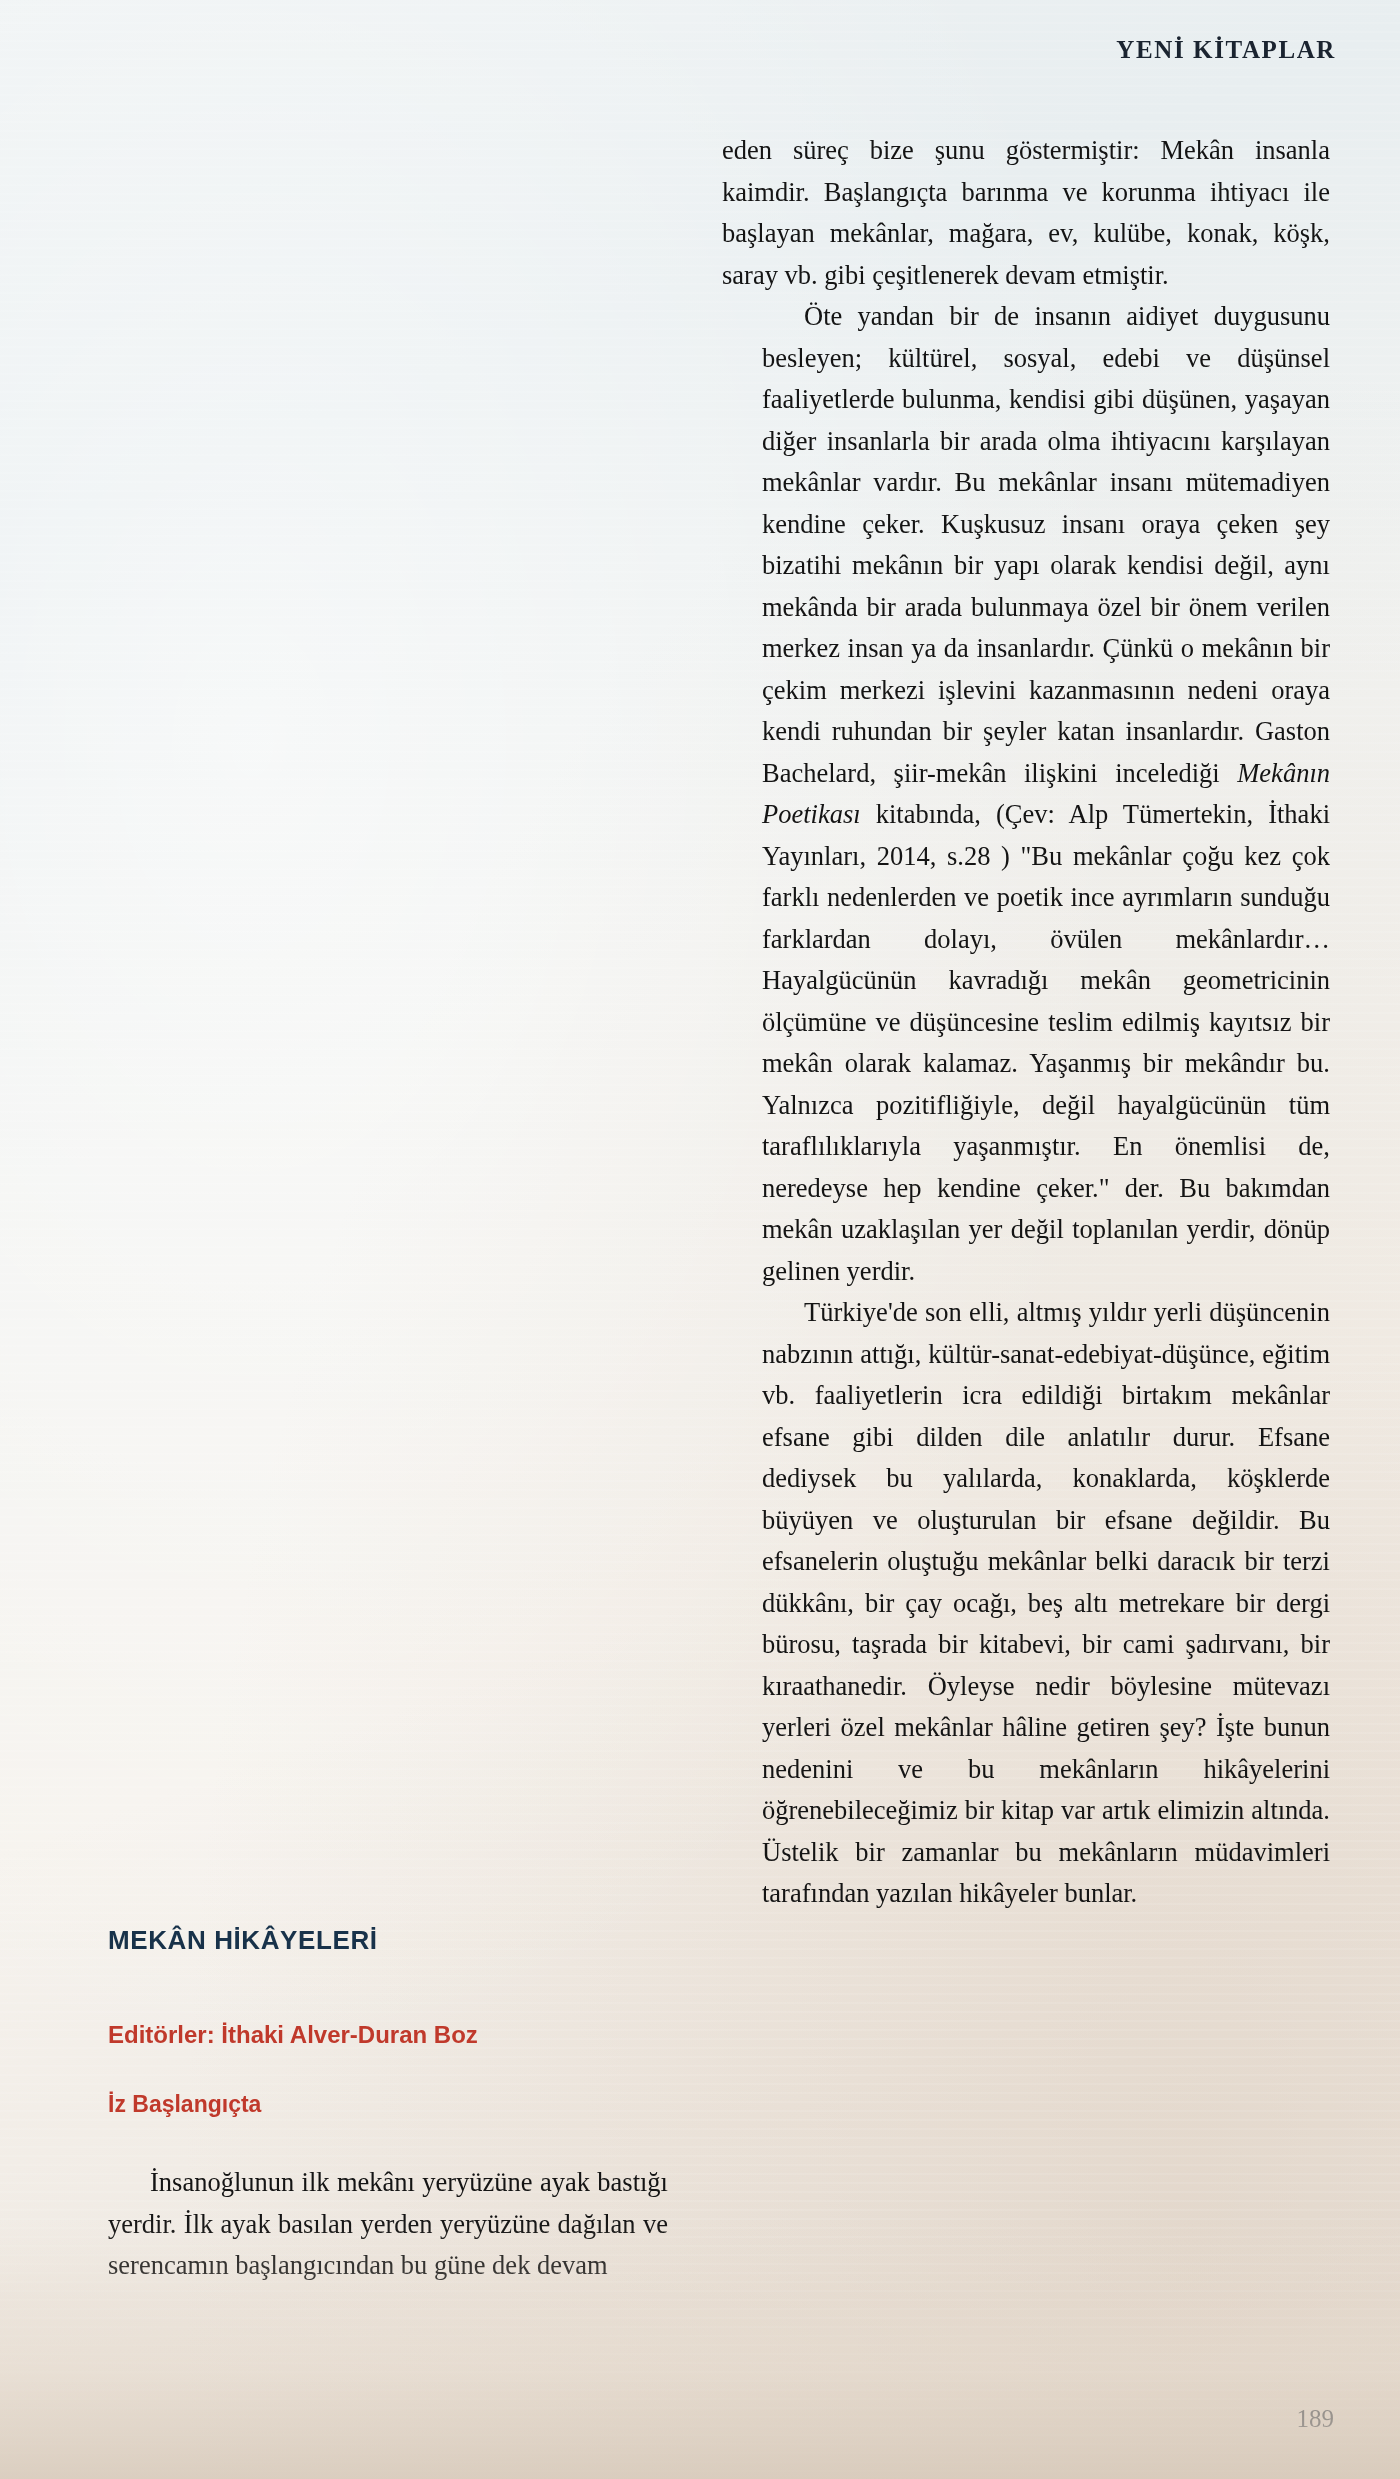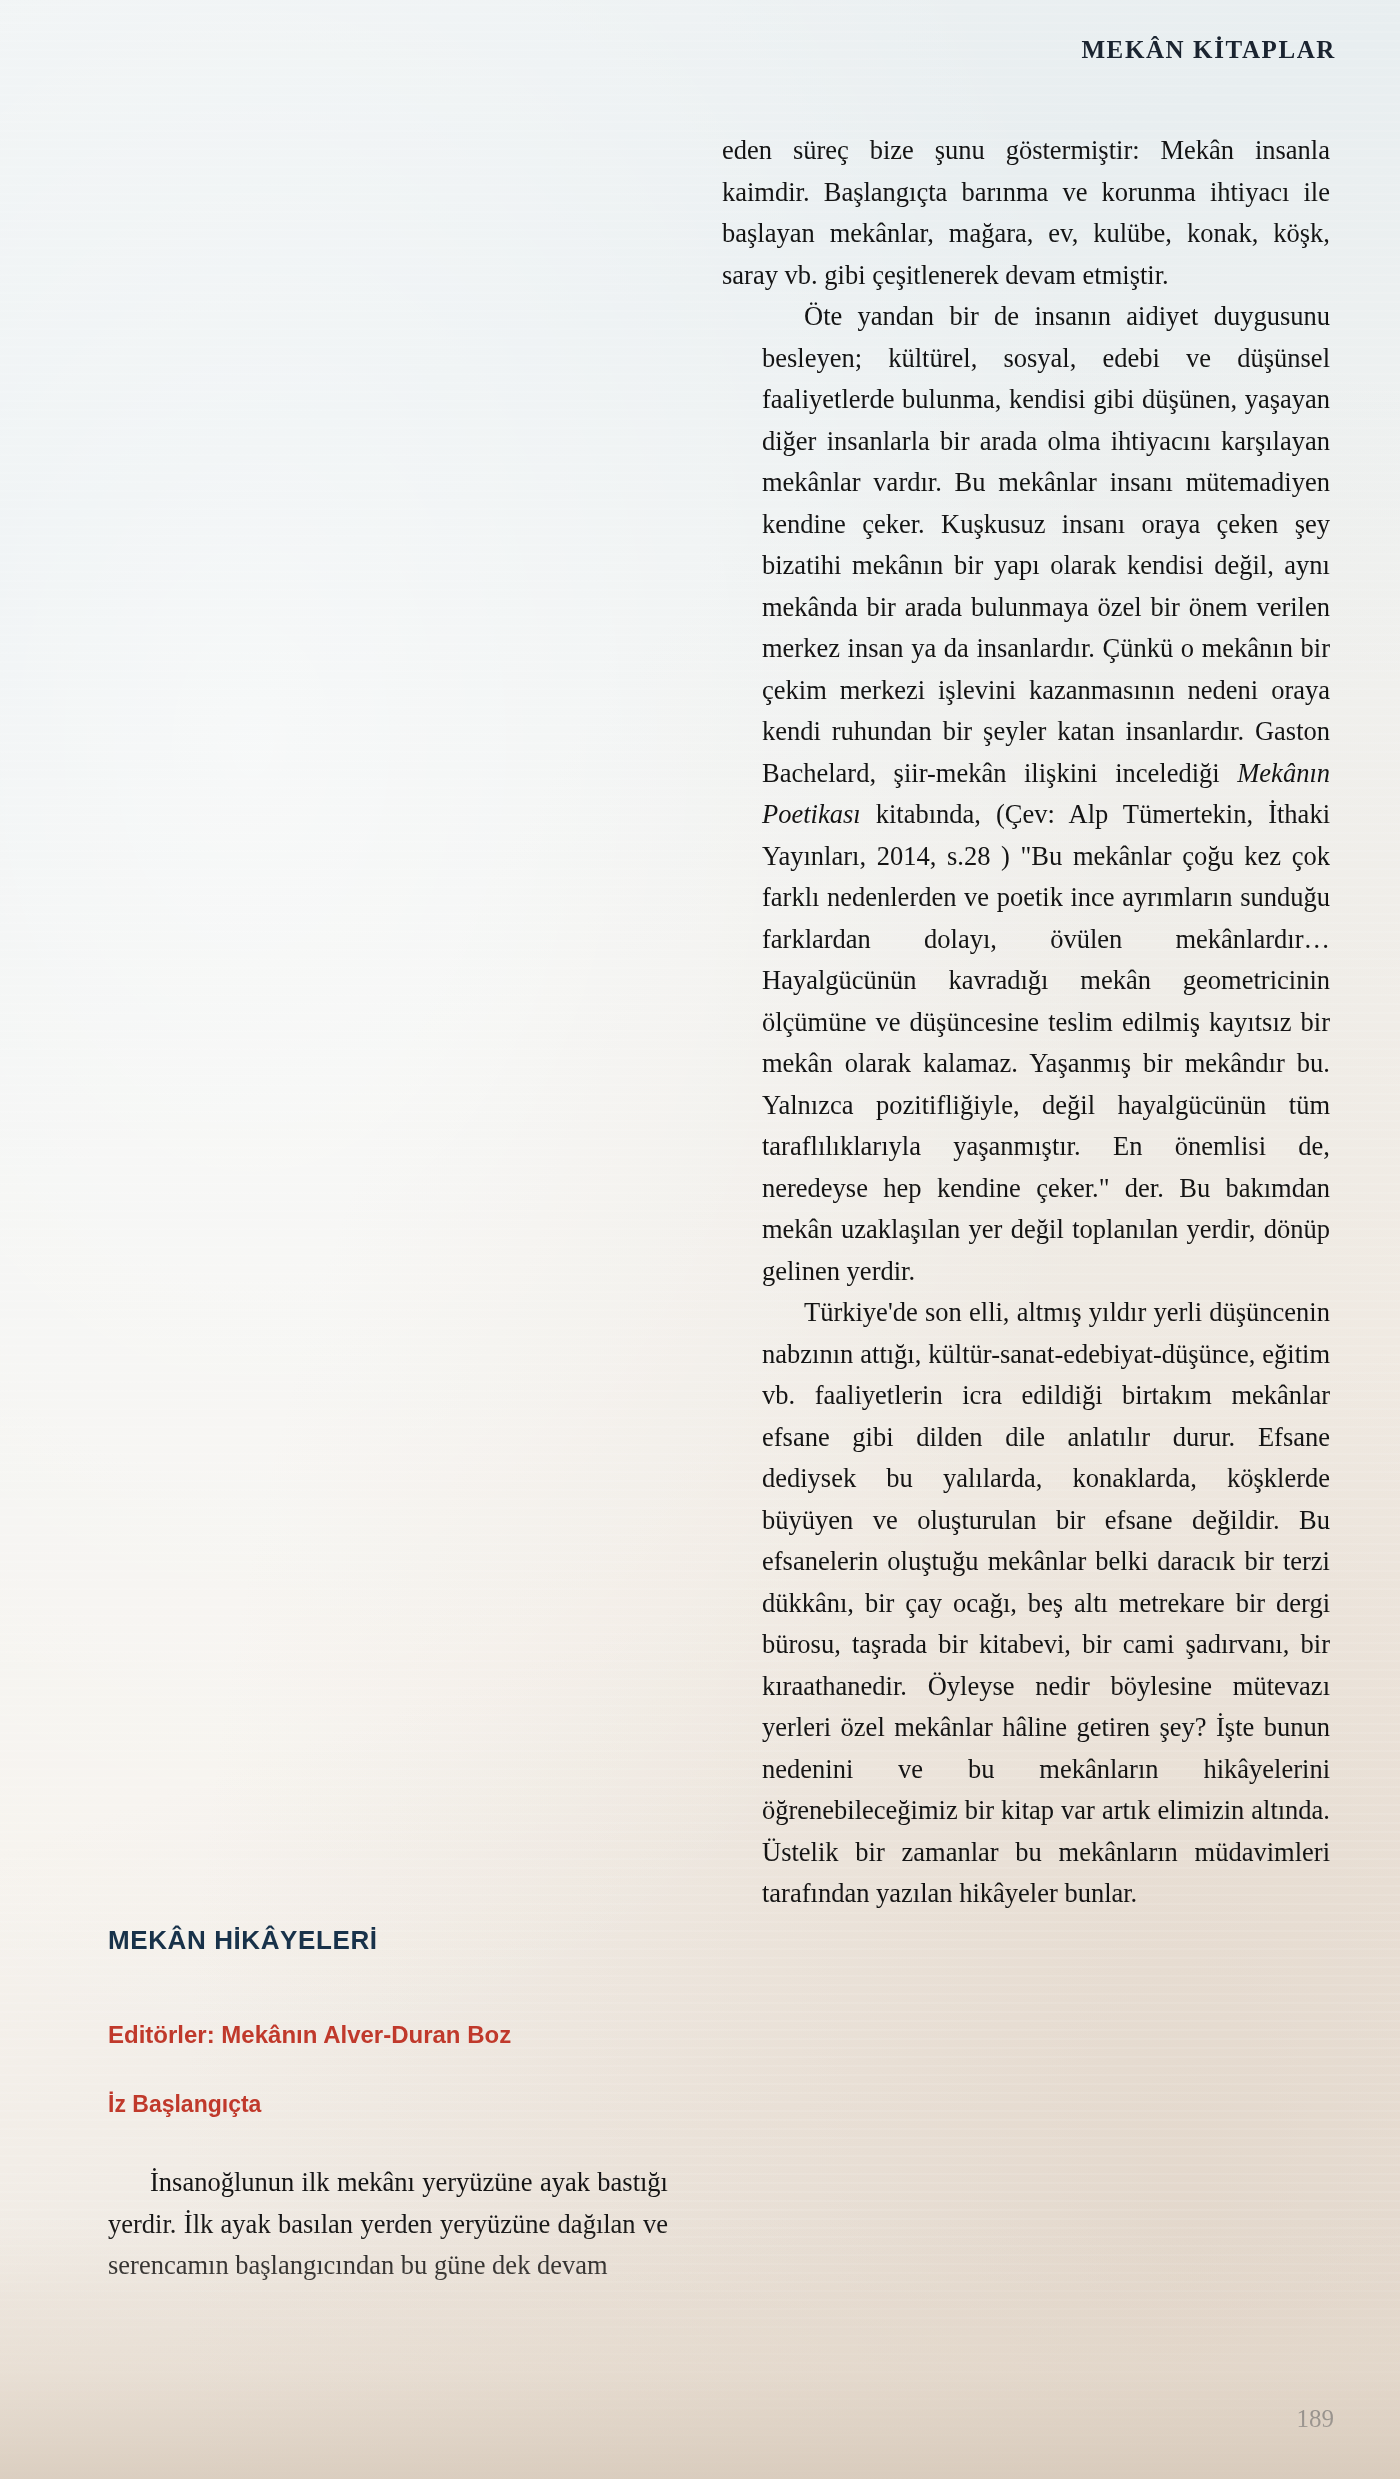--- a/index.html
+++ b/index.html
@@ -113,30 +113,30 @@
     color: #1b2430;
   }
 
   em { font-style: italic; }
 </style>
 </head>
 <body>
 
 <div class="page">
 
-  <div class="running-head">MEKÂN KİTAPLAR</div>
+  <div class="running-head">YENİ KİTAPLAR</div>
 
   <div class="col-right">
     <p>eden süreç bize şunu göstermiştir: Mekân insanla kaimdir. Başlangıçta barınma ve korunma ihtiyacı ile başlayan mekânlar, mağara, ev, kulübe, konak, köşk, saray vb. gibi çeşitlenerek devam etmiştir.</p>
     <p class="indent"><span>Öte yandan bir de insanın aidiyet duygusunu besleyen; kültürel, sosyal, edebi ve düşünsel faaliyetlerde bulunma, kendisi gibi düşünen, yaşayan diğer insanlarla bir arada olma ihtiyacını karşılayan mekânlar vardır. Bu mekânlar insanı mütemadiyen kendine çeker. Kuşkusuz insanı oraya çeken şey bizatihi mekânın bir yapı olarak kendisi değil, aynı mekânda bir arada bulunmaya özel bir önem verilen merkez insan ya da insanlardır. Çünkü o mekânın bir çekim merkezi işlevini kazanmasının nedeni oraya kendi ruhundan bir şeyler katan insanlardır. Gaston Bachelard, şiir-mekân ilişkini incelediği </span><em>Mekânın Poetikası</em><span> kitabında, (Çev: Alp Tümertekin, İthaki Yayınları, 2014, s.28 ) "Bu mekânlar çoğu kez çok farklı nedenlerden ve poetik ince ayrımların sunduğu farklardan dolayı, övülen mekânlardır… Hayalgücünün kavradığı mekân geometricinin ölçümüne ve düşüncesine teslim edilmiş kayıtsız bir mekân olarak kalamaz. Yaşanmış bir mekândır bu. Yalnızca pozitifliğiyle, değil hayalgücünün tüm taraflılıklarıyla yaşanmıştır. En önemlisi de, neredeyse hep kendine çeker." der. Bu bakımdan mekân uzaklaşılan yer değil toplanılan yerdir, dönüp gelinen yerdir.</span></p>
     <p class="indent">Türkiye'de son elli, altmış yıldır yerli düşüncenin nabzının attığı, kültür-sanat-edebiyat-düşünce, eğitim vb. faaliyetlerin icra edildiği birtakım mekânlar efsane gibi dilden dile anlatılır durur. Efsane dediysek bu yalılarda, konaklarda, köşklerde büyüyen ve oluşturulan bir efsane değildir. Bu efsanelerin oluştuğu mekânlar belki daracık bir terzi dükkânı, bir çay ocağı, beş altı metrekare bir dergi bürosu, taşrada bir kitabevi, bir cami şadırvanı, bir kıraathanedir. Öyleyse nedir böylesine mütevazı yerleri özel mekânlar hâline getiren şey? İşte bunun nedenini ve bu mekânların hikâyelerini öğrenebileceğimiz bir kitap var artık elimizin altında. Üstelik bir zamanlar bu mekânların müdavimleri tarafından yazılan hikâyeler bunlar.</p>
   </div>
 
   <div class="col-left">
     <h2 class="book-title">MEKÂN HİKÂYELERİ</h2>
-    <div class="editors">Editörler: Mekânın Alver-Duran Boz</div>
+    <div class="editors">Editörler: İthaki Alver-Duran Boz</div>
     <div class="publisher">İz Başlangıçta</div>
     <p class="left-body">İnsanoğlunun ilk mekânı yeryüzüne ayak bastığı yerdir. İlk ayak basılan yerden yeryüzüne dağılan ve serencamın başlangıcından bu güne dek devam</p>
   </div>
 
   <div class="page-number">189</div>
 
 </div>
 
 </body></html>

